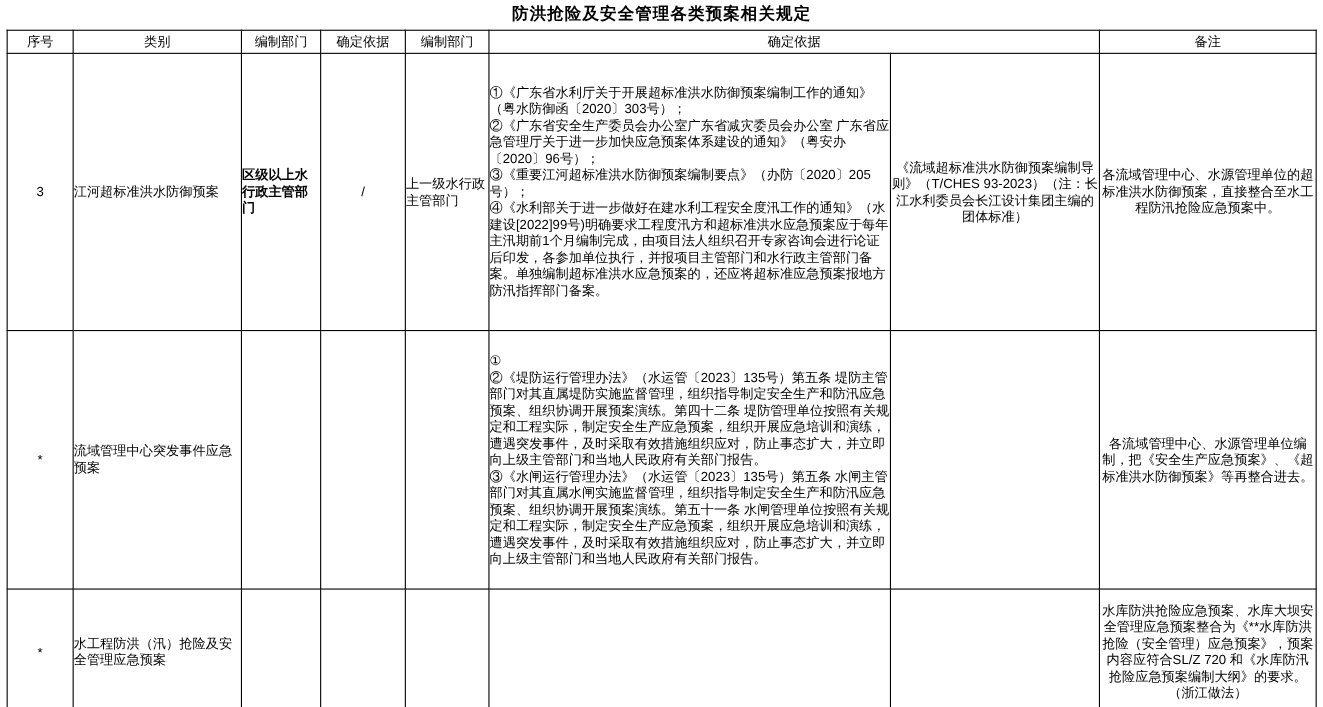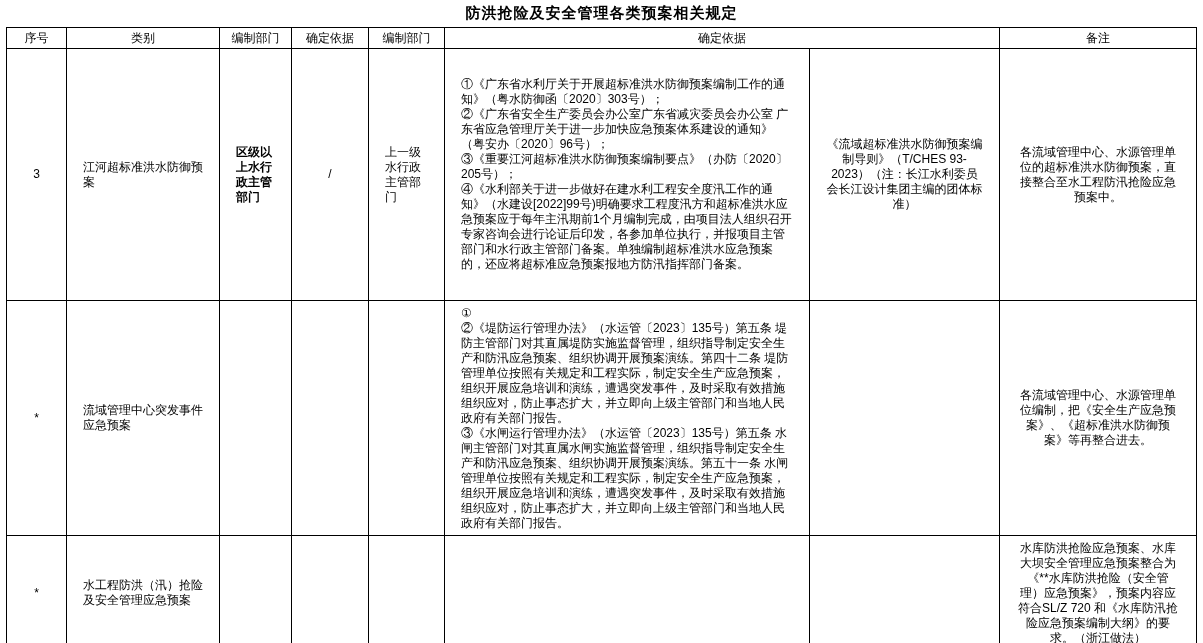--- a/index.html
+++ b/index.html
@@ -32,21 +32,21 @@
     border-collapse: collapse;
     width: 1190px;
     margin: 0 6px;
     table-layout: fixed;
   }
   table.main th, table.main td {
     border: 1px solid #000000;
     vertical-align: middle;
     font-size: 12px;
     line-height: 15px;
-    padding: 2px 16px;
+    padding: 2px 0;
   }
   table.main th {
     text-align: center;
     font-weight: normal;
     height: 18px;
     padding: 1px 2px;
     font-family: Liberation Serif, serif;
   }
   td.num {
     text-align: center;

